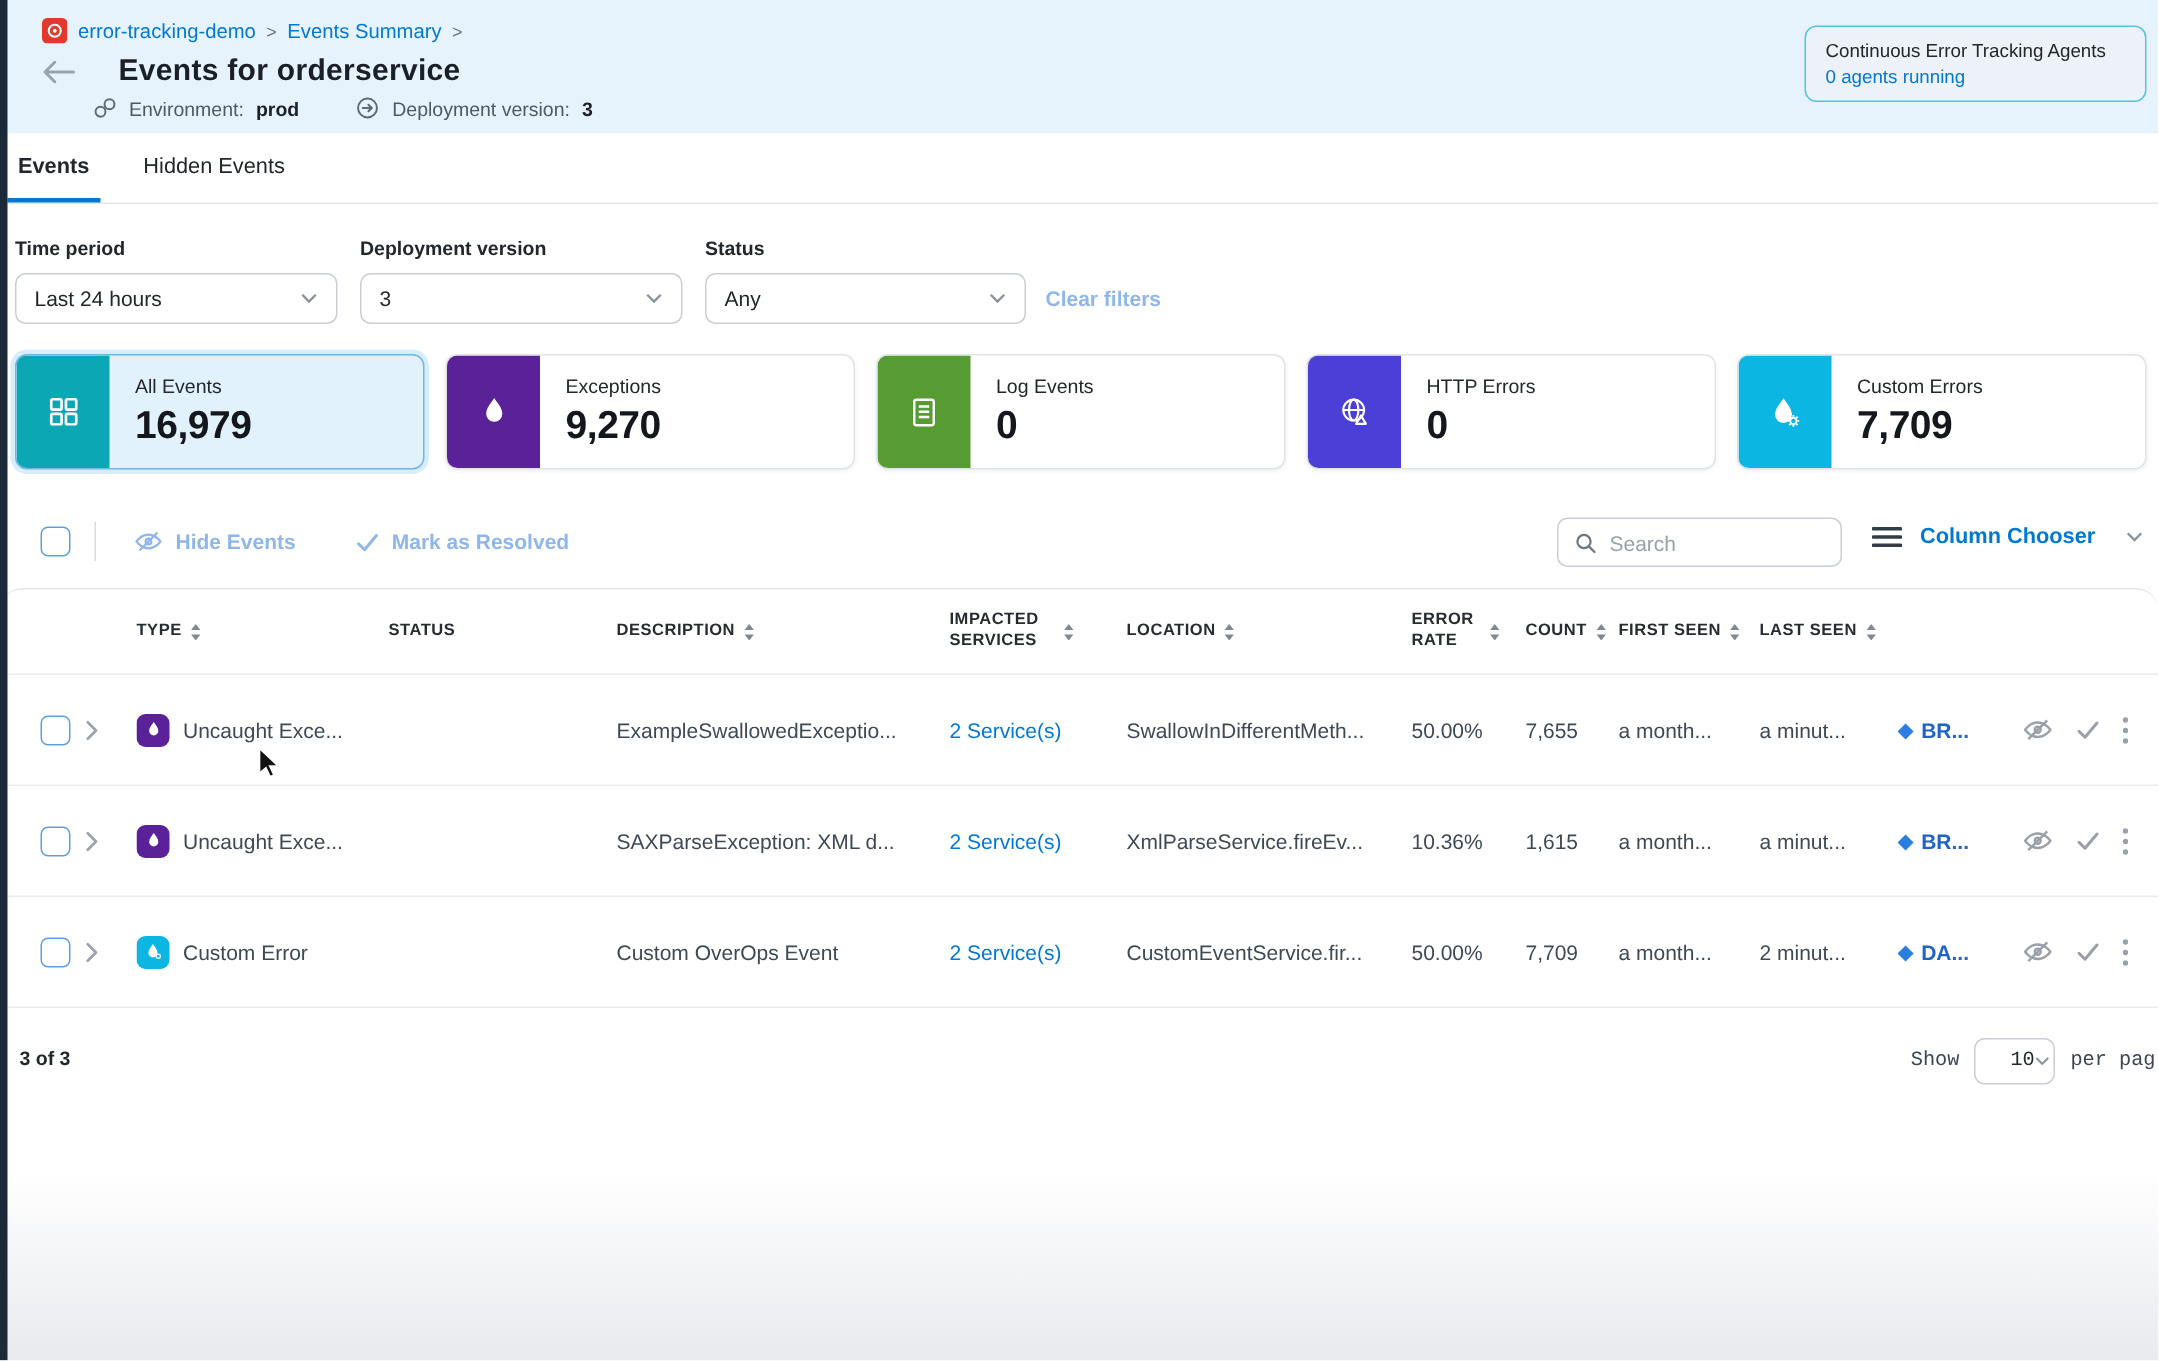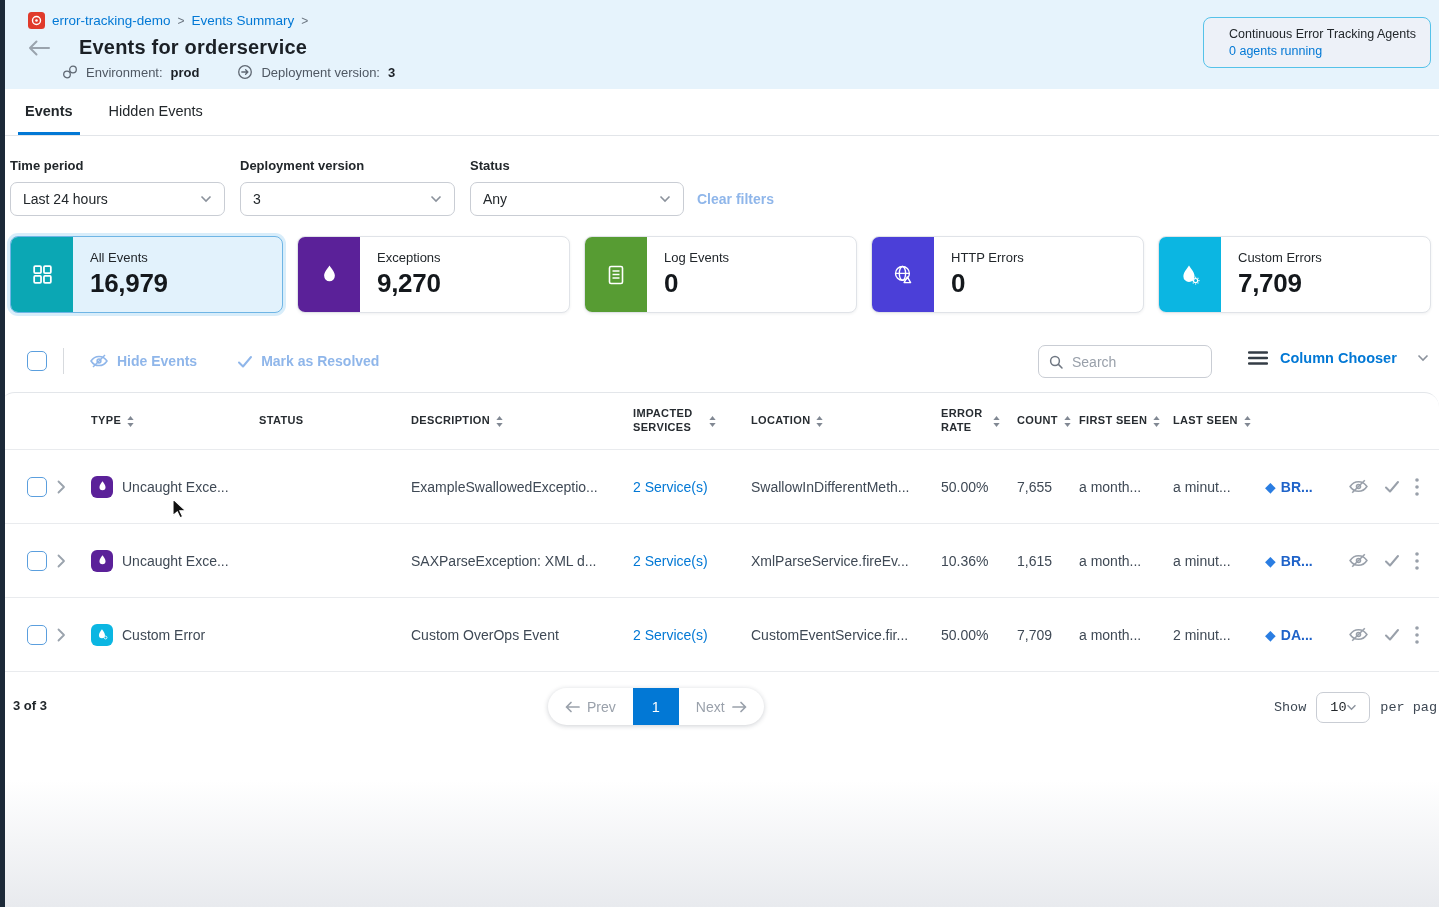--- a/index.html
+++ b/index.html
@@ -19,28 +19,28 @@
   .topbar { position:absolute; left:5px; right:0; top:0; height:89px; background:#e6f3fc; }
   .breadcrumb { position:absolute; left:23px; top:12px; display:flex; align-items:center; gap:7px; font-size:13.5px; }
   .breadcrumb a { color:#0278d5; text-decoration:none; }
   .breadcrumb .sep { color:#6b7580; font-size:12px; }
   .title-row { position:absolute; left:23px; top:36px; display:flex; align-items:center; gap:29px; }
   .page-title { font-size:20px; font-weight:700; color:#1b2026; letter-spacing:.2px; }
   .meta-row { position:absolute; left:57px; top:64px; display:flex; align-items:center; gap:8px; font-size:13px; color:#4f5863; }
   .meta-row b { color:#1b2026; }
   .meta-gap { width:22px; }
   .agents-panel {
-    position:absolute; right:8px; top:17px; width:228px; padding:9px 25px;
+    position:absolute; right:8px; top:17px; width:228px; padding:9px 13px;
     background:#edf1f8; border:1.5px solid #55c2e9; border-radius:8px;
   }
   .agents-panel .t { font-size:12.5px; color:#22272b; margin-bottom:3px; white-space:nowrap; }
   .agents-panel .l { font-size:12.5px; color:#0278d5; cursor:pointer; }
 
   
-  .tabsbar { position:absolute; left:5px; right:0; top:89px; height:47px; background:#fff; border-bottom:1px solid #e2e5e9; display:flex; align-items:stretch; padding-left:13px; }
+  .tabsbar { position:absolute; left:5px; right:0; top:89px; height:47px; background:#fff; border-bottom:1px solid #e2e5e9; display:flex; align-items:stretch; }
   .tab { display:flex; align-items:center; padding:0 7px; margin-right:22px; font-size:14.5px; color:#22272b; cursor:pointer; border-bottom:3px solid transparent; }
   .tab.active { font-weight:700; border-bottom-color:#0278d5; }
 
   
   .filters { position:absolute; left:5px; right:0; top:136px; height:100px; background:#fff; }
   .filter { position:absolute; top:22px; }
   .filter .flabel { font-size:13px; font-weight:700; color:#22272b; margin-bottom:9px; }
   .select {
     height:34px; background:#fff; border:1px solid #c9cdd4; border-radius:7px;
     display:flex; align-items:center; justify-content:space-between; padding:0 12px; cursor:pointer;
@@ -62,22 +62,22 @@
   .card .cvalue { font-size:26px; font-weight:700; color:#14181c; letter-spacing:-.3px; }
 
   
   .bulkbar { position:absolute; left:5px; right:0; top:342px; height:38px; display:flex; align-items:center; }
   .checkbox { width:20px; height:20px; border:1.6px solid #5b9fde; border-radius:5px; background:#fff; cursor:pointer; flex:none; }
   .bulkbar .checkbox { margin-left:22px; }
   .vdivider { width:1px; height:26px; background:#d7dade; margin:0 0 0 16px; }
   .bulk-action { display:flex; align-items:center; gap:8px; font-size:14px; font-weight:700; color:#8fb6ea; cursor:pointer; }
   .ba1 { margin-left:25px; } .ba2 { margin-left:40px; }
   .search-box {
-    position:absolute; left:1033px; top:3px; width:174px; height:33px; border:1px solid #c9cdd4; border-radius:7px;
-    background:#fff; display:flex; align-items:center; padding:0 10px; gap:8px;justify-content:center;
+    position:absolute; left:1033px; top:3px; width:190px; height:33px; border:1px solid #c9cdd4; border-radius:7px;
+    background:#fff; display:flex; align-items:center; padding:0 10px; gap:8px;
   }
   .search-box input { border:none; outline:none; width:130px; font-size:14px; font-family:inherit; color:#22272b; background:transparent; }
   .search-box input::placeholder { color:#99a0aa; }
   .colchooser { position:absolute; left:1243px; top:8px; display:flex; align-items:center; gap:12px; cursor:pointer; }
   .colchooser .cc-label { font-size:14.5px; font-weight:700; color:#0278d5; }
   .colchooser .cc-chev { margin-left:8px; }
 
   
   .etable { position:absolute; left:0; right:0; top:392px; border-top:1px solid #e3e6ea;border-radius:15px; }
   .trow {
@@ -106,21 +106,21 @@
   
   .pagebar { position:absolute; left:5px; right:0; top:686px; height:42px; }
   .pg-summary { position:absolute; left:8px; top:12px; font-size:13px; font-weight:700; color:#22272b; }
   .pager {
     position:absolute; left:543px; top:2px; height:37px; display:flex; align-items:stretch; background:#fff;
     border-radius:19px; overflow:hidden; box-shadow:0 1px 5px rgba(30,40,60,.22);
   }
   .pager .pbtn { display:flex; align-items:center; gap:7px; padding:0 17px; font-size:14px; color:#9aa1ab; cursor:pointer; }
   .pager .pnum { width:46px; display:flex; align-items:center; justify-content:center; background:#0278d5; color:#fff; font-size:14.5px; cursor:pointer; }
   .show-group { position:absolute; right:2px; top:6px; display:flex; align-items:center; gap:10px; font-size:13.5px; color:#3c4652;font-family:Liberation Mono, monospace; }
-  .size-select { width:54px; height:31px; border:1px solid #c9cdd4; border-radius:7px; display:flex; align-items:center; justify-content:space-between; padding:0 13px; cursor:pointer; background:#fff; }
+  .size-select { width:54px; height:31px; border:1px solid #c9cdd4; border-radius:7px; display:flex; align-items:center; justify-content:space-between; padding:0 23px; cursor:pointer; background:#fff; }
   .size-select .val { font-size:13.5px; color:#22272b; }
 
   .cursor { position:absolute; left:172px; top:498px; z-index:50; pointer-events:none; }
 </style>
 </head>
 <body>
 
 <div class="page">
   <div class="left-strip"></div>
 
@@ -560,39 +560,20 @@
               <circle cx="2" cy="9" r="1.8"></circle>
               <circle cx="2" cy="16" r="1.8"></circle>
             </svg>
         </span>
       </div>
     </div>
   </div>
 
   <div class="pagebar">
     <div class="pg-summary">3 of 3</div>
-    <div class="pager">
-      <div class="pbtn">
-        <span style="display:flex">
-          <svg width="15" height="12" viewBox="0 0 15 12" fill="none" stroke="#9aa1ab" stroke-width="1.7" stroke-linecap="round" stroke-linejoin="round">
-              <path d="M14 6H1.5M6 1.5 1.5 6 6 10.5"></path>
-            </svg>
-        </span>
-        <span>Prev</span>
-      </div>
-      <div class="pnum">1</div>
-      <div class="pbtn">
-        <span>Next</span>
-        <span style="display:flex">
-          <svg width="15" height="12" viewBox="0 0 15 12" fill="none" stroke="#9aa1ab" stroke-width="1.7" stroke-linecap="round" stroke-linejoin="round">
-              <path d="M1 6h12.5M9 1.5 13.5 6 9 10.5"></path>
-            </svg>
-        </span>
-      </div>
-    </div>
     <div class="show-group">
       <span>Show</span>
       <div class="size-select">
         <span class="val">10</span>
         <span style="display:flex">
             <svg width="11" height="7" viewBox="0 0 12 8" fill="none" stroke="#8b929c" stroke-width="1.6">
               <path d="M1.5 1.5 6 6l4.5-4.5"></path>
             </svg>
           </span>
       </div>

